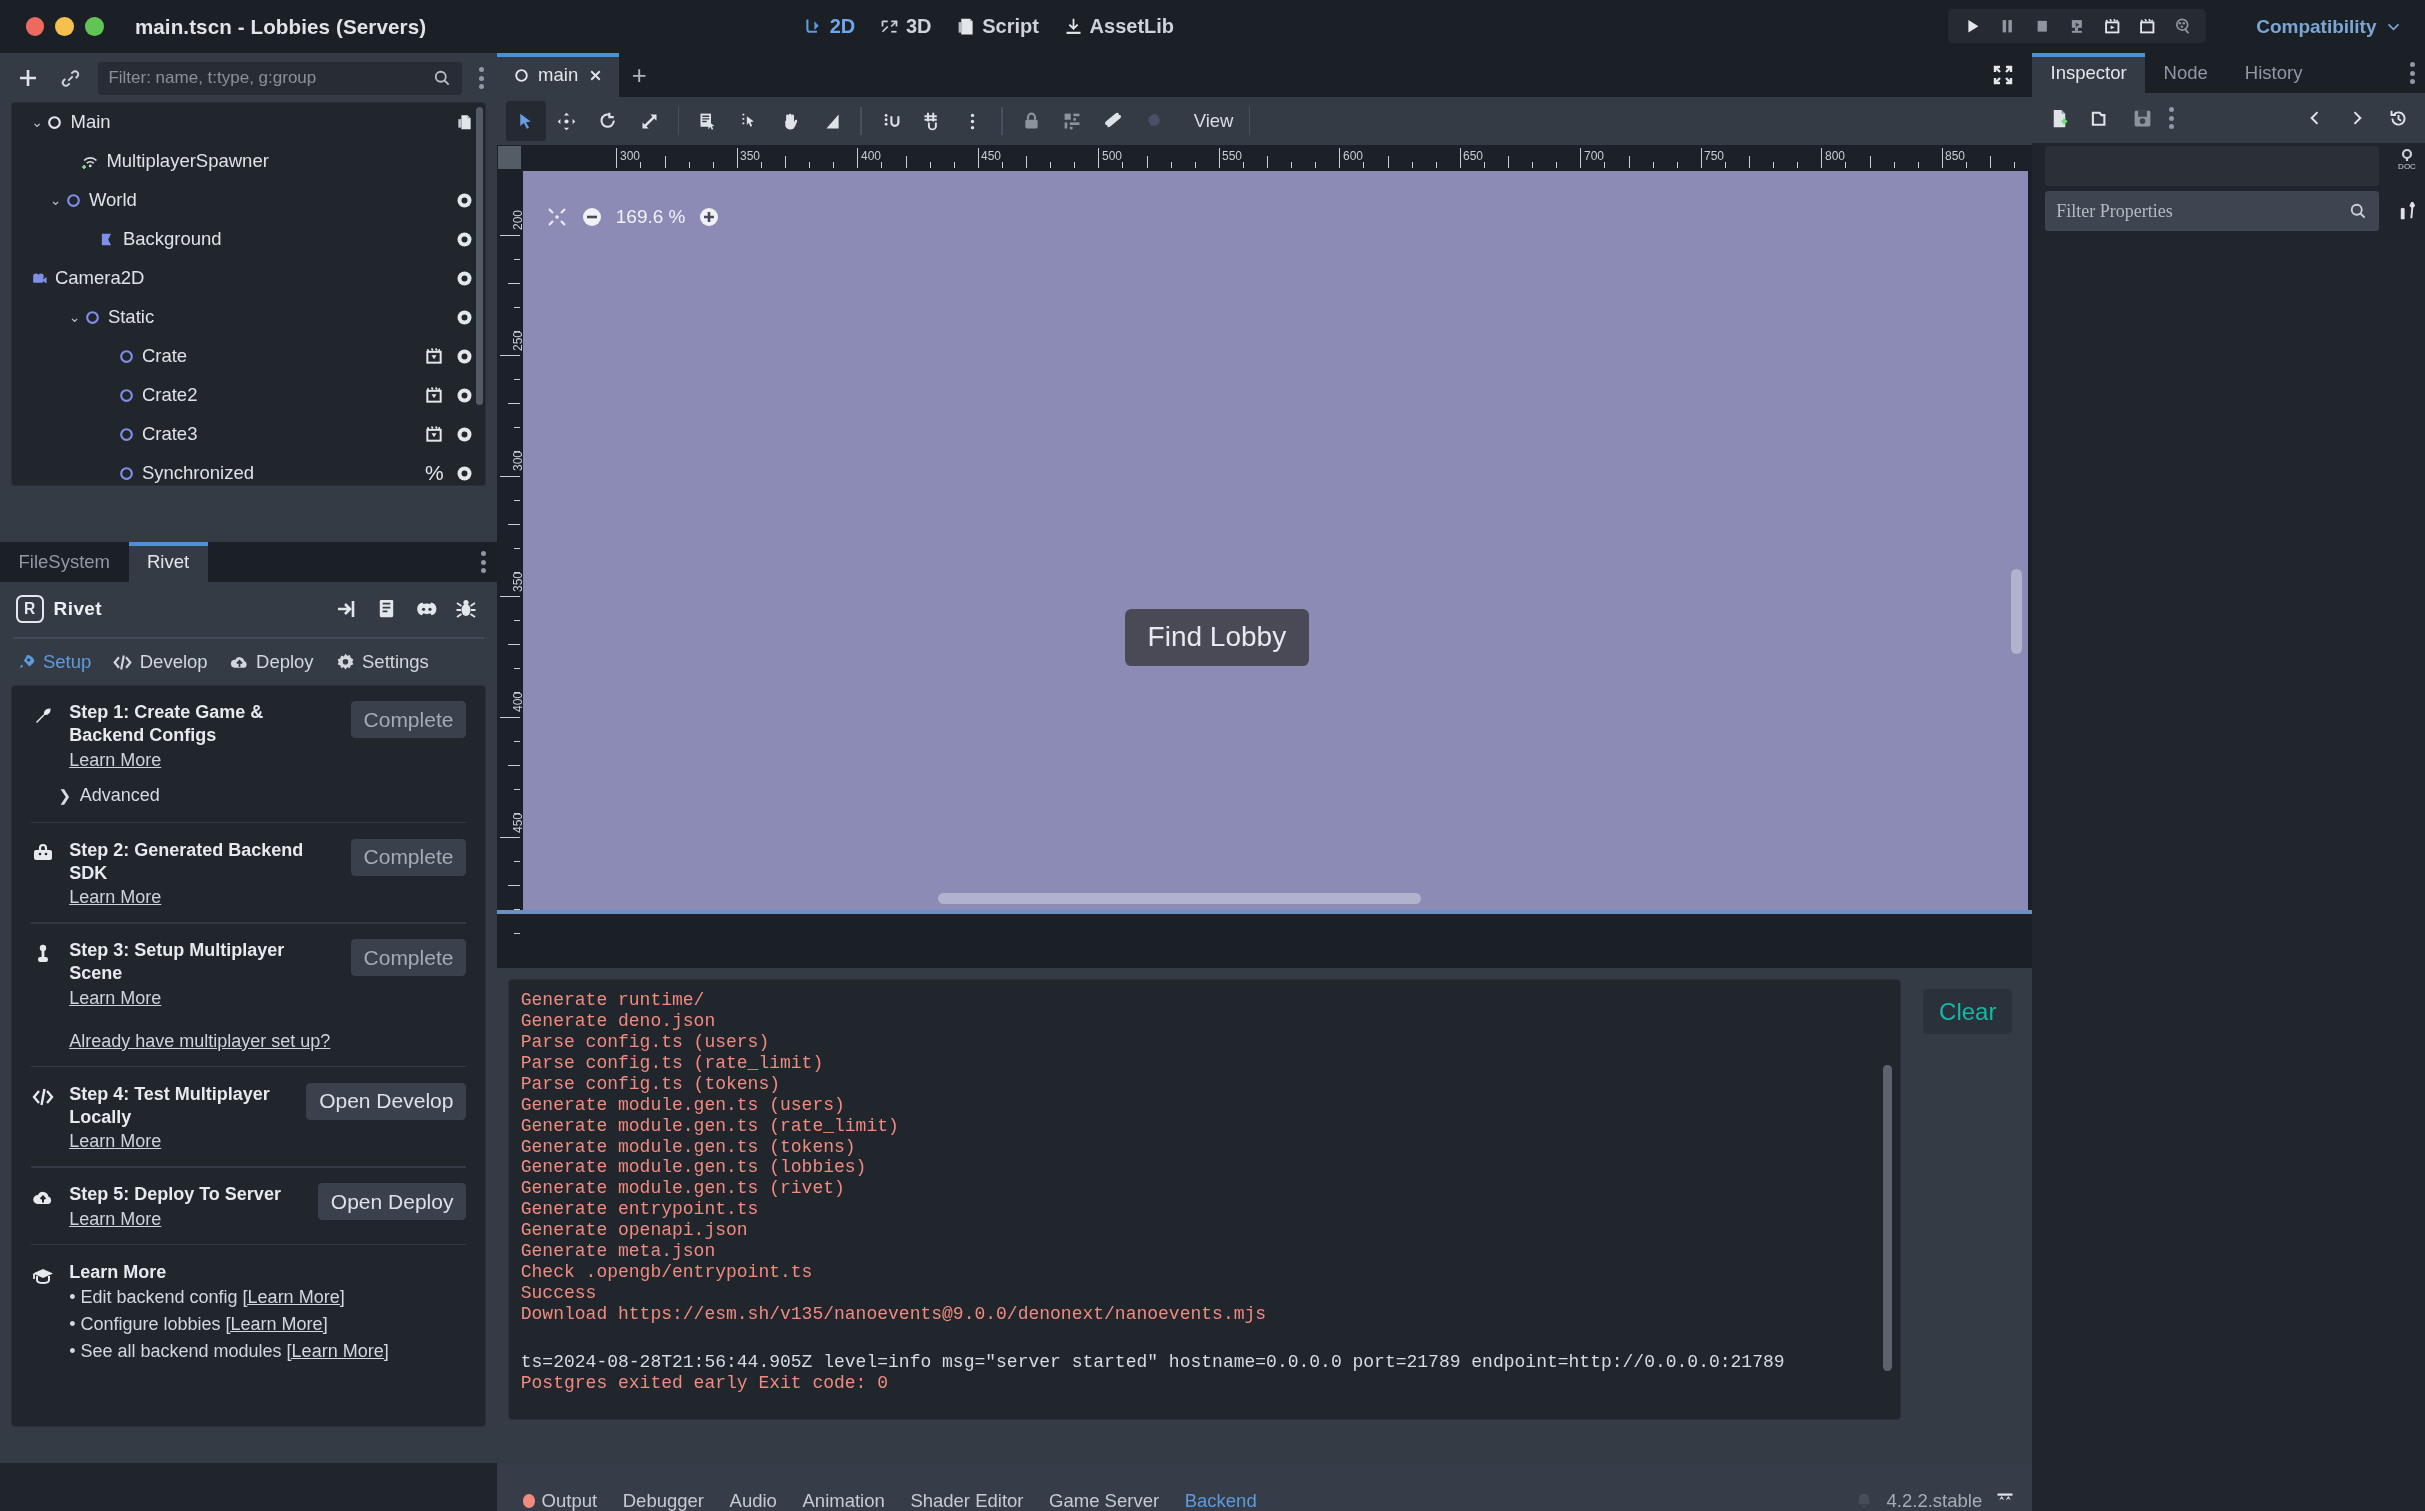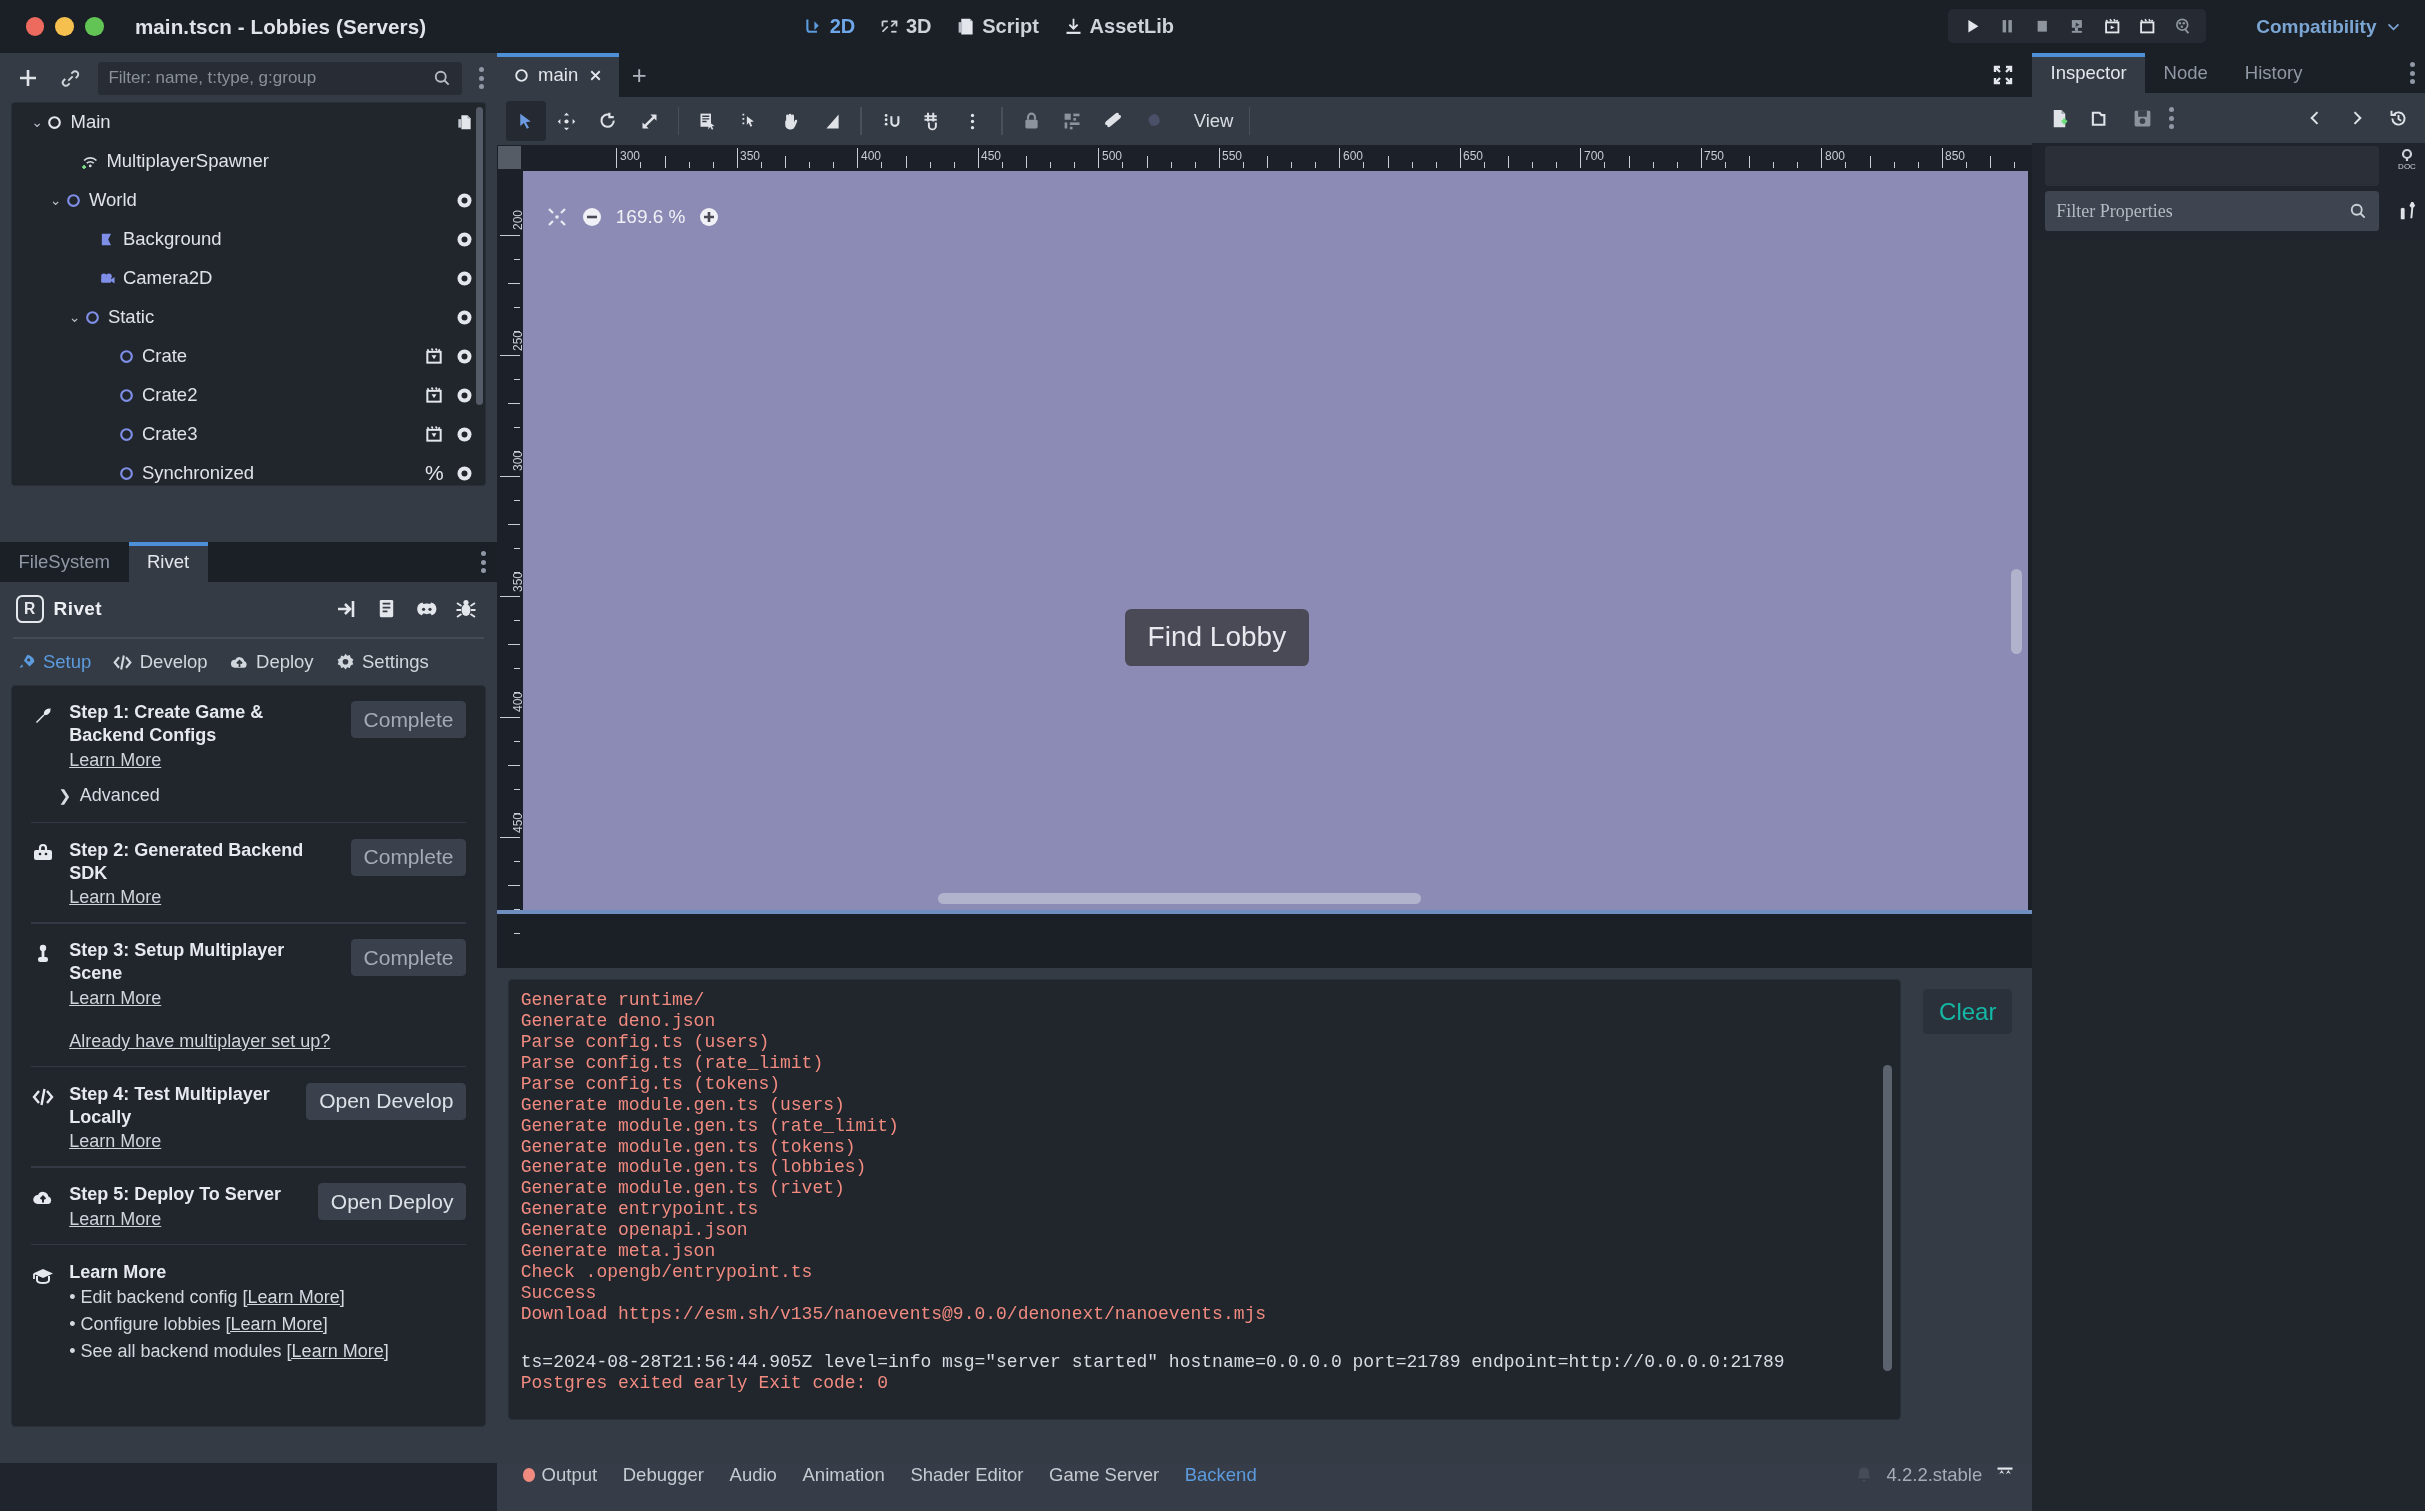--- a/index.html
+++ b/index.html
@@ -163,21 +163,21 @@
   .canvas-line-bottom { position: absolute; left: 0; bottom: 0; width: 1535px; height: 4.3px; background: #6f8ec0; }
 
   
   .out-wrap { position: absolute; left: 0; top: 915px; width: 1535px; height: 544px; background: #353b45; }
   .out-inner { position: absolute; left: 11.4px; top: 11.4px; width: 1393px; height: 441px; background: #21252c; border-radius: 4.3px; border: 0.7px solid #2a2f38; overflow: hidden; }
   .logline { color: #f18b80; font-size: 18px; font-family: "Liberation Mono", monospace; line-height: 1.16; white-space: pre; padding-left: 5.7px; }
   .logline.info { color: #d7dbe2; margin-top: 28px; }
   .out-scroll { position: absolute; right: 8.5px; top: 85px; width: 8.5px; height: 306px; background: #5c636e; border-radius: 4.3px; }
   .clear-btn { position: absolute; right: 20px; top: 21px; background: #2b313a; color: #14b8a6; font-size: 24px; padding: 8.5px 15.6px; border-radius: 4.3px; }
 
-  .statusbar { position: absolute; left: 0; bottom: 0; width: 1535px; height: 48px; background: #373d48; display: flex; align-items: flex-start; padding: 0 12.8px; }
+  .statusbar { position: absolute; left: 0; bottom: 0; width: 1535px; height: 48px; background: #373d48; display: flex; align-items: flex-end; padding: 0 12.8px; }
   .sbtab { font-size: 18.5px; color: #c6cad1; padding: 0 12.8px; display: flex; align-items: center; gap: 7px; }
   .sbtab.active { color: #5b9bde; }
   .sbdot { width: 12px; height: 13.5px; border-radius: 50%; background: #f18b80; display: inline-block; }
   .sb-right { position: absolute; right: 17px; display: flex; align-items: center; gap: 12.8px; }
   .sb-version { color: #a7adb6; font-size: 18.5px; }
 
   
   .insp-toolbar { display: flex; align-items: center; padding: 10px 12.8px; gap: 11.4px; background: #353b45; }
   .insp-toolbar .spacer { flex: 1; }
   .insp-field { margin: 2.8px 47px 5.7px 12.8px; height: 40px; background: #2a2f38; border-radius: 3.6px; }
@@ -367,21 +367,21 @@
             <path d="M4 4h13l-4 8 4 8H4z" fill="#7f8fe8"></path>
           </svg>
         <span class="tname">Background</span>
         <span class="spacer"></span>
         <svg class="eye" viewBox="0 0 24 24">
             <circle cx="12" cy="12" r="8" fill="#e3e6ea"></circle>
             <circle cx="12" cy="12" r="3.4" fill="#21252c"></circle>
           </svg>
       </div>
 
-      <div class="tnode" style="padding-left:68px">
+      <div class="tnode" style="">
         <span class="arrow"></span>
         <svg width="17" height="17" viewBox="0 0 24 24">
             <circle cx="7" cy="9" r="4" fill="#7f8fe8"></circle>
             <circle cx="14" cy="9" r="4" fill="#7f8fe8"></circle>
             <rect x="3" y="11" width="14" height="7" rx="1.5" fill="#7f8fe8"></rect>
             <path d="M17 13l5-3v9l-5-3z" fill="#7f8fe8"></path>
           </svg>
         <span class="tname">Camera2D</span>
         <span class="spacer"></span>
         <svg class="eye" viewBox="0 0 24 24">

